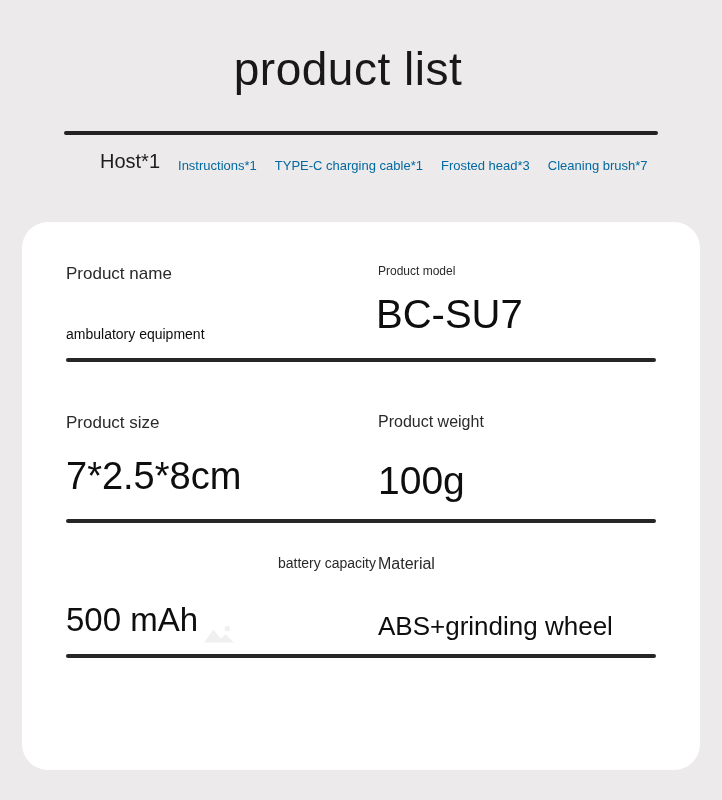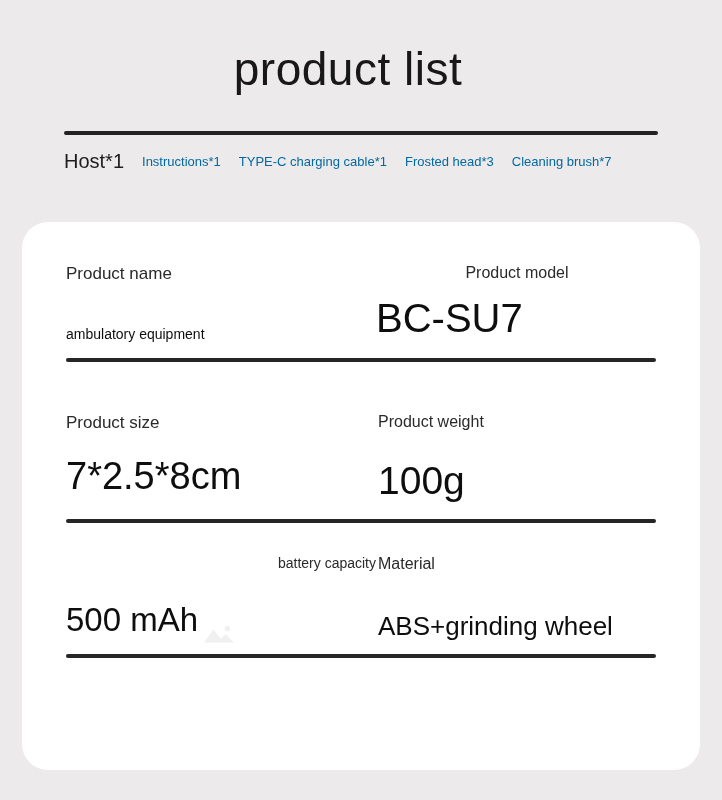--- a/index.html
+++ b/index.html
@@ -38,24 +38,25 @@
     margin: 36px 64px 0 64px;
   }
   .accessories-rule {
     height: 4px;
     background: #232323;
     border-radius: 2px;
     width: 594px;
   }
   .accessories-items {
     display: flex;
-    align-items: center;
+    align-items: flex-end;
     gap: 18px;
     padding-top: 15px;
     white-space: nowrap;
+    margin-left: 36px;
   }
   .acc-item {
     color: #1d1d1d;
   }
   .acc-item.first {
     font-size: 20px;
     font-weight: 400;
   }
   .acc-item.rest {
     font-size: 13px;
@@ -106,21 +107,21 @@
   .rule {
     height: 4px;
     background: #262626;
     border-radius: 2px;
     margin: 0 44px;
   }
 
   
   .b1 { padding-top: 42px; }
   .b1 .spec-label.l { font-size: 17px; }
-  .b1 .spec-label.r { font-size: 16px; padding-left: 2px; text-align: center;}
+  .b1 .spec-label.r { font-size: 12px; padding-left: 2px;}
   .b1 .spec-value.l { font-size: 14px; padding-top: 42px; }
   .b1 .spec-value.r { font-size: 40px; padding-top: 14px; letter-spacing: 0px; }
   .b1-bottom { margin-top: 16px; }
 
   
   .b2 { padding-top: 51px; }
   .b2 .spec-label.l { font-size: 17px; }
   .b2 .spec-label.r { font-size: 16px; padding-left: 2px;}
   .b2 .spec-value.l { font-size: 38px; padding-top: 22px; }
   .b2 .spec-value.r { font-size: 39px; padding-top: 28px; padding-left: 2px;}

